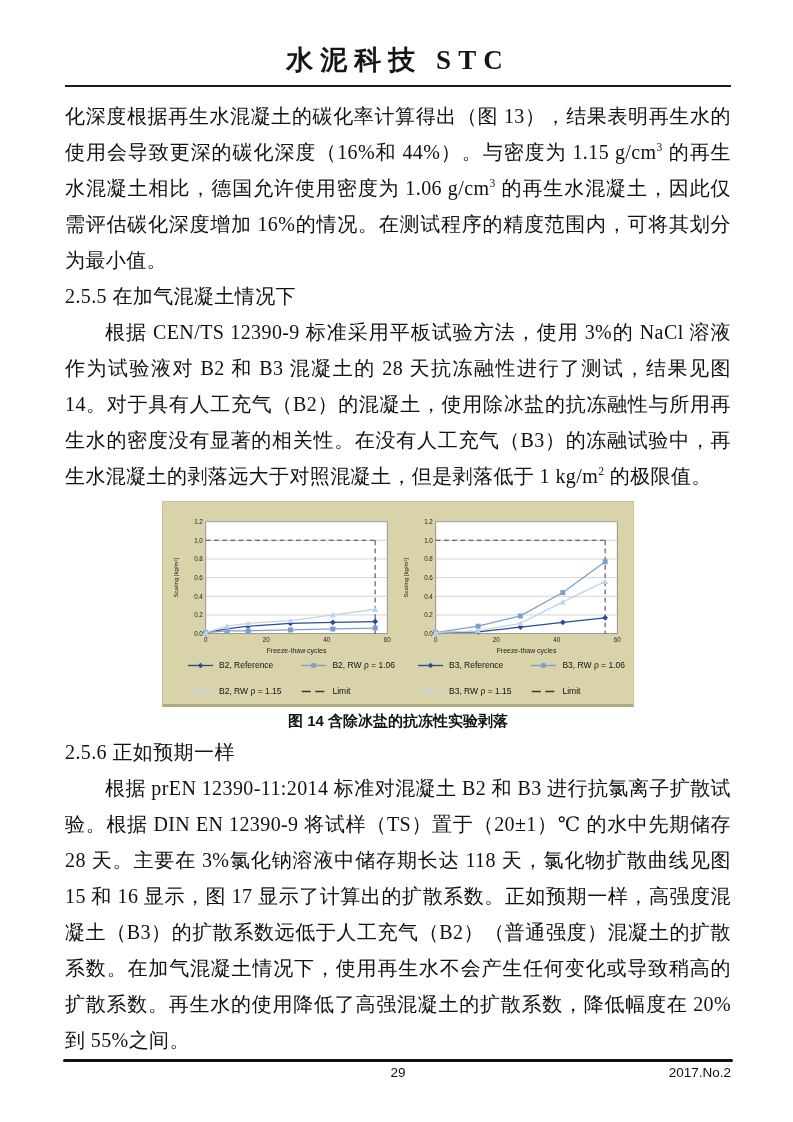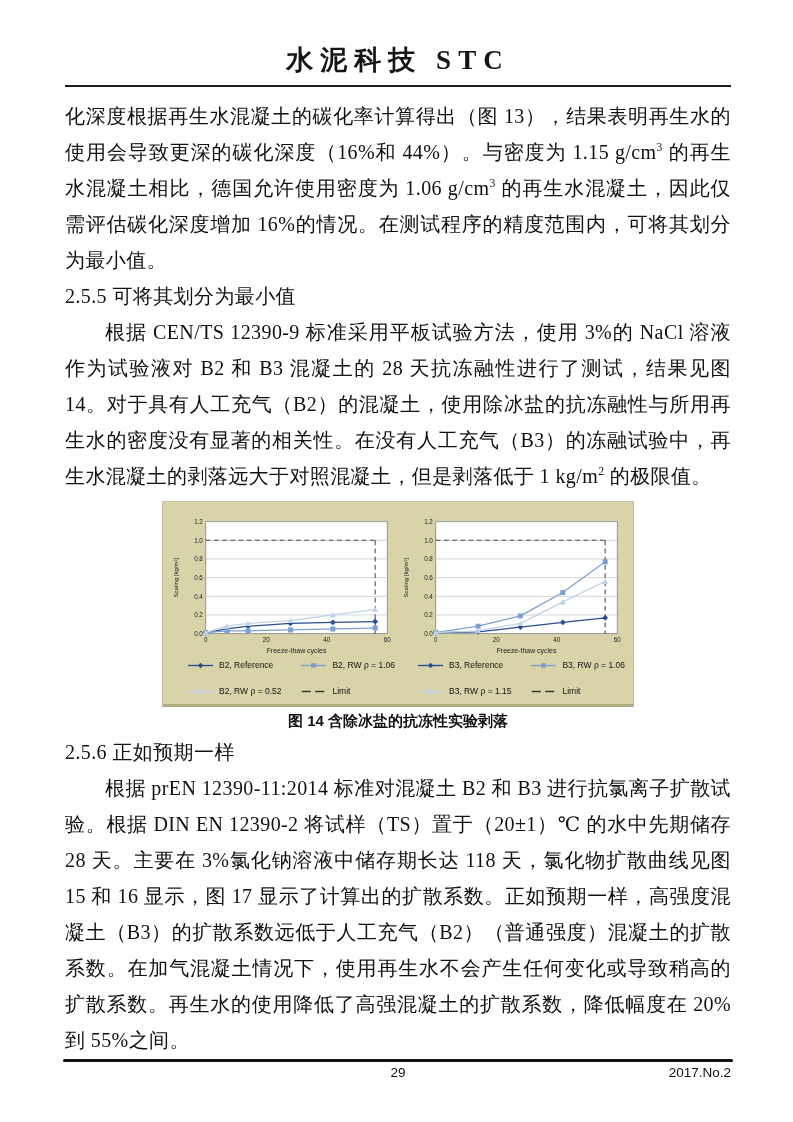--- a/index.html
+++ b/index.html
@@ -61,21 +61,21 @@
 
 <div class="page">
 
   <div class="journal-title">水泥科技 STC</div>
   <div class="header-rule"></div>
 
   <div class="body-text">
 
     <p class="para">化深度根据再生水混凝土的碳化率计算得出（图 13），结果表明再生水的使用会导致更深的碳化深度（16%和 44%）。与密度为 1.15 g/cm<sup>3</sup> 的再生水混凝土相比，德国允许使用密度为 1.06 g/cm<sup>3</sup> 的再生水混凝土，因此仅需评估碳化深度增加 16%的情况。在测试程序的精度范围内，可将其划分为最小值。</p>
 
-    <h3 class="section-heading">2.5.5  可将其划分为最小值</h3>
+    <h3 class="section-heading">2.5.5  在加气混凝土情况下</h3>
 
     <p class="para indent">根据 CEN/TS 12390-9 标准采用平板试验方法，使用 3%的 NaCl 溶液作为试验液对 B2 和 B3 混凝土的 28 天抗冻融性进行了测试，结果见图 14。对于具有人工充气（B2）的混凝土，使用除冰盐的抗冻融性与所用再生水的密度没有显著的相关性。在没有人工充气（B3）的冻融试验中，再生水混凝土的剥落远大于对照混凝土，但是剥落低于 1 kg/m<sup>2</sup> 的极限值。</p>
 
     <figure>
       <div class="fig-panel">
         <div class="chart">
           <svg class="plot" id="chart0" viewBox="0 0 232 152">
               <rect x="36" y="10" width="188" height="116" fill="#ffffff" stroke="#7f7f7f" stroke-width="0.8"></rect>
               <text x="33" y="128.3" text-anchor="end" font-size="6.5" fill="#222">0.0</text>
               <line x1="36" y1="106.66666666666666" x2="224" y2="106.66666666666666" stroke="#b4b4b4" stroke-width="0.6"></line>
@@ -133,21 +133,21 @@
                   <line x1="1" y1="5" x2="29" y2="5" stroke="#7c9fcd" stroke-width="1.5"></line>
                   <rect x="12.4" y="2.4" width="5.2" height="5.2" fill="#7c9fcd"></rect>
                 </svg>
                 <span>B2, RW ρ = 1.06</span>
               </div>
               <div class="lg-item">
                 <svg viewBox="0 0 30 10" class="lg-glyph">
                   <line x1="1" y1="5" x2="29" y2="5" stroke="#bed3e8" stroke-width="1.5"></line>
                   <path d="M 15 2 L 18.2 7.6 L 11.8 7.6 Z" fill="#bed3e8"></path>
                 </svg>
-                <span>B2, RW ρ = 0.52</span>
+                <span>B2, RW ρ = 1.15</span>
               </div>
               <div class="lg-item">
                 <svg viewBox="0 0 30 10" class="lg-glyph">
                   <line x1="2" y1="5" x2="12" y2="5" stroke="#333" stroke-width="1.6"></line>
                   <line x1="17" y1="5" x2="27" y2="5" stroke="#333" stroke-width="1.6"></line>
                 </svg>
                 <span>Limit</span>
               </div>
             </div>
         </div>
@@ -224,21 +224,21 @@
                 <span>Limit</span>
               </div>
             </div>
         </div>
       </div>
       <figcaption class="fig-caption">图 14   含除冰盐的抗冻性实验剥落</figcaption>
     </figure>
 
     <h3 class="section-heading">2.5.6  正如预期一样</h3>
 
-    <p class="para indent">根据 prEN 12390-11:2014 标准对混凝土 B2 和 B3 进行抗氯离子扩散试验。根据 DIN EN 12390-2 将试样（TS）置于（20±1）℃ 的水中先期储存 28 天。主要在 3%氯化钠溶液中储存期长达 118 天，氯化物扩散曲线见图 15 和 16 显示，图 17 显示了计算出的扩散系数。正如预期一样，高强度混凝土（B3）的扩散系数远低于人工充气（B2）（普通强度）混凝土的扩散系数。在加气混凝土情况下，使用再生水不会产生任何变化或导致稍高的扩散系数。再生水的使用降低了高强混凝土的扩散系数，降低幅度在 20%到 55%之间。</p>
+    <p class="para indent">根据 prEN 12390-11:2014 标准对混凝土 B2 和 B3 进行抗氯离子扩散试验。根据 DIN EN 12390-9 将试样（TS）置于（20±1）℃ 的水中先期储存 28 天。主要在 3%氯化钠溶液中储存期长达 118 天，氯化物扩散曲线见图 15 和 16 显示，图 17 显示了计算出的扩散系数。正如预期一样，高强度混凝土（B3）的扩散系数远低于人工充气（B2）（普通强度）混凝土的扩散系数。在加气混凝土情况下，使用再生水不会产生任何变化或导致稍高的扩散系数。再生水的使用降低了高强混凝土的扩散系数，降低幅度在 20%到 55%之间。</p>
 
   </div>
 
   <div class="footer">
     <div class="footer-rule"></div>
     <div class="footer-row">
       <span class="page-number">29</span>
       <span class="issue">2017.No.2</span>
     </div>
   </div>

